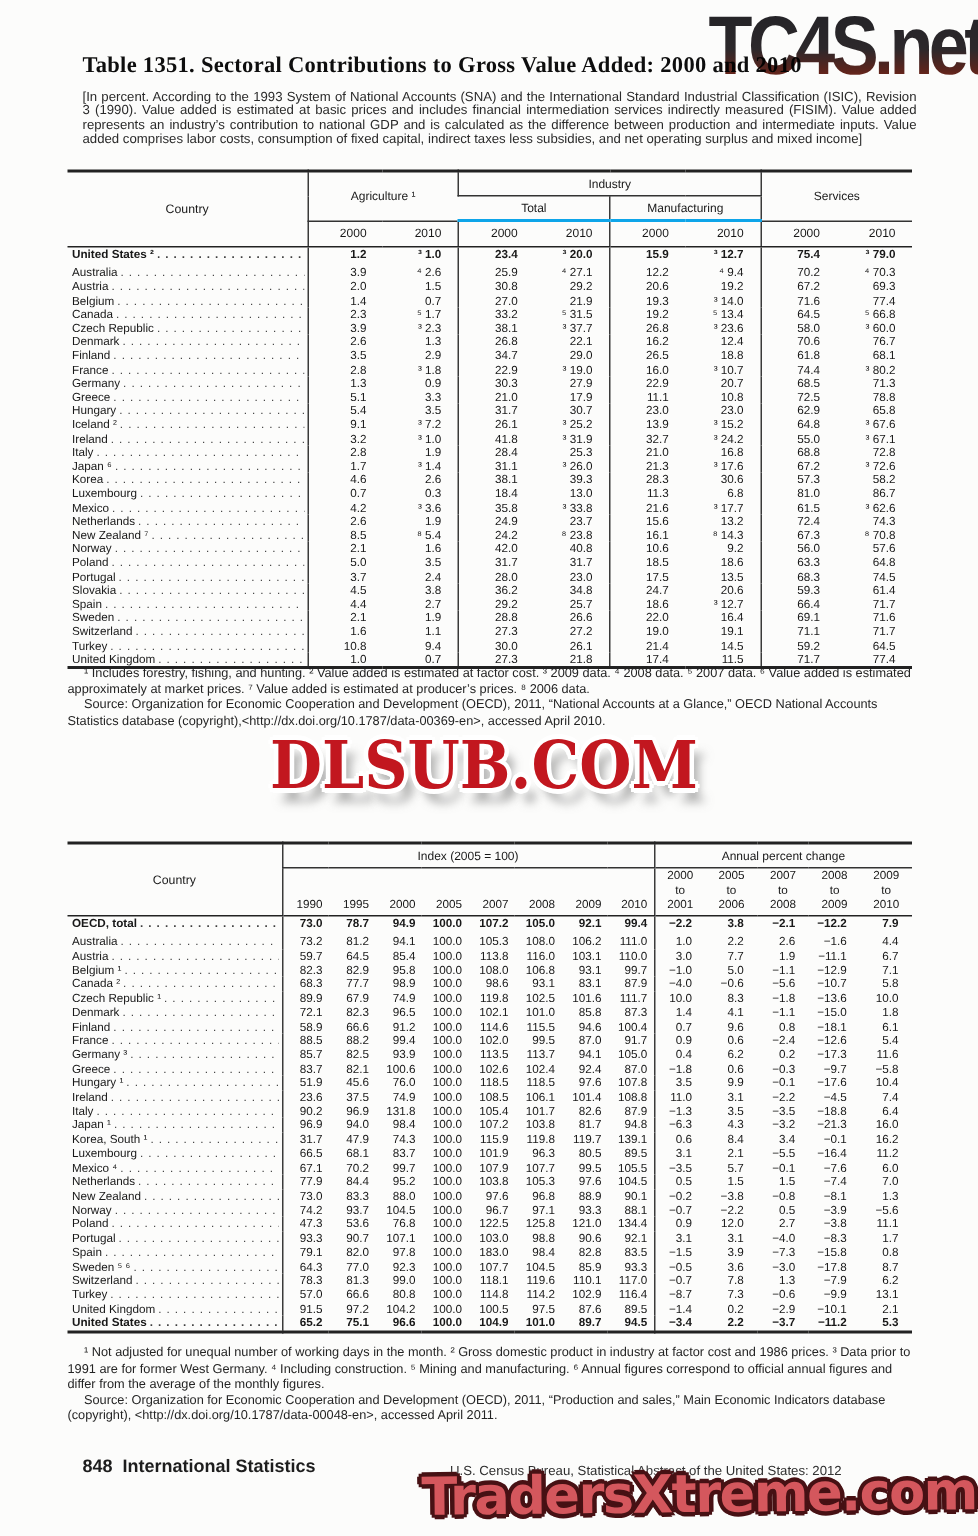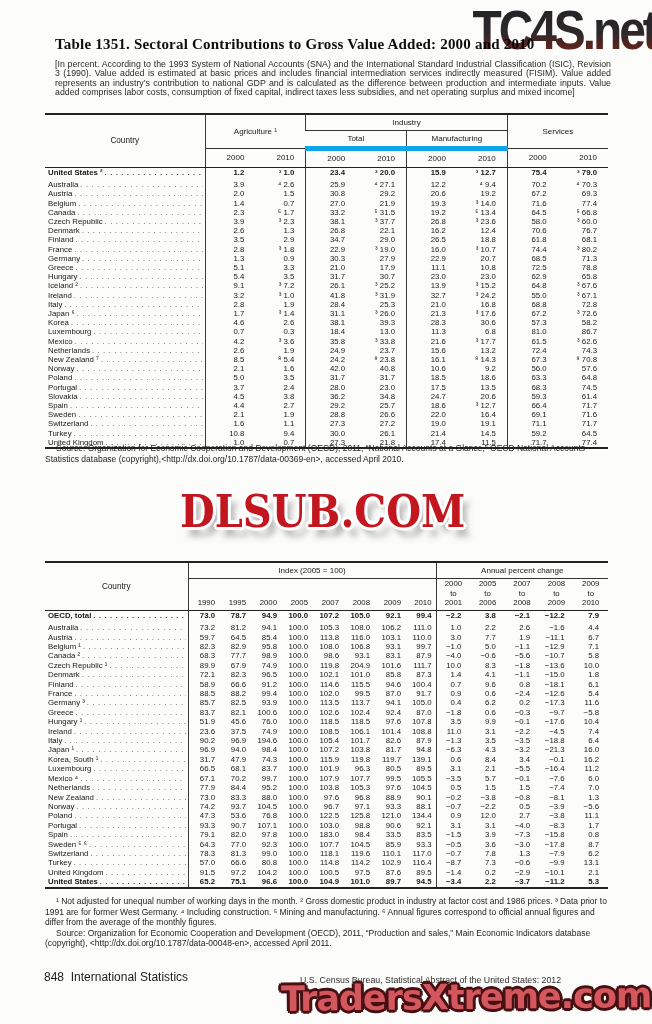--- a/index.html
+++ b/index.html
@@ -20,21 +20,21 @@
   td{font-size:7.8px;}
   #t1351 td{line-height:9.2px;}
   #t1352 td{line-height:9.4px;}
   td.num,th.num{text-align:right;}
   #t1351 td.num,#t1351 th.num{padding-right:11px;}
   #t1352 td.num,#t1352 th.num{padding-right:4px;}
   #t1352 td.chgc{padding-right:9px;}
   .vl{border-left:1px solid #3a3a3a;}
   th.grp{height:15px;}
   th.ind{border-bottom:1px solid #333;}
-  tr.subrow th{border-bottom:5px solid #0ea5e9;}
+  tr.subrow th{border-bottom:2px solid #0ea5e9;}
   th.rs2{border-bottom:1px solid #333;}
   tr.years th{border-bottom:1.6px solid #222;height:16px;}
   th.country-h{border-bottom:1.6px solid #222;font-size:8.2px;}
   #t1352 th.country-h{border-bottom:1.6px solid #222;}
   tr.chghead th{border-bottom:1.6px solid #222;font-size:7.8px;line-height:9.6px;
                 vertical-align:bottom;padding-bottom:2px;}
   tr.b td{font-weight:bold;}
   tr.gap td{padding-top:3px;}
   td.country{overflow:hidden;}
   .cwrap{display:flex;align-items:flex-start;padding-left:3px;}
@@ -596,20 +596,21 @@
             <td class="num vl">17.4</td>
             <td class="num">11.5</td>
             <td class="num vl">71.7</td>
             <td class="num">77.4</td>
           </tr>
         </tbody>
     </table>
   </div>
 
   <div class="abs fnblock" style="left:45px;top:443px;width:566px;">
+    <p>¹ Includes forestry, fishing, and hunting. ² Value added is estimated at factor cost. ³ 2009 data. ⁴ 2008 data. ⁵ 2007 data. ⁶ Value added is estimated approximately at market prices. ⁷ Value added is estimated at producer’s prices. ⁸ 2006 data.</p>
     <p>Source: Organization for Economic Cooperation and Development (OECD), 2011, “National Accounts at a Glance,” OECD National Accounts Statistics database (copyright),&lt;http://dx.doi.org/10.1787/data-00369-en&gt;, accessed April 2010.</p>
   </div>
 
 
   <div class="abs" style="left:45px;top:561px;">
     <table id="t1352">
       <colgroup>
         <col style="width:143px;">
         <col style="width:31px;">
           <col style="width:31px;">
@@ -758,21 +759,21 @@
               <div class="cwrap">
                 <span class="cname">Czech Republic ¹</span>
                 <span class="lead">. . . . . . . . . . . . . . . . . . . . . . . . . . . . . . . . . . . . . . . . . . . . . . . . . . . . . . . . . . . . . . . . . . . . . . </span>
               </div>
             </td>
             <td class="num vl">89.9</td>
             <td class="num">67.9</td>
             <td class="num">74.9</td>
             <td class="num">100.0</td>
             <td class="num">119.8</td>
-            <td class="num">204.9</td>
+            <td class="num">102.5</td>
             <td class="num">101.6</td>
             <td class="num">111.7</td>
             <td class="num vl chgc">10.0</td>
             <td class="num chgc">8.3</td>
             <td class="num chgc">−1.8</td>
             <td class="num chgc">−13.6</td>
             <td class="num chgc">10.0</td>
           </tr>
           <tr>
             <td class="country">
@@ -923,21 +924,21 @@
           </tr>
           <tr>
             <td class="country">
               <div class="cwrap">
                 <span class="cname">Italy</span>
                 <span class="lead">. . . . . . . . . . . . . . . . . . . . . . . . . . . . . . . . . . . . . . . . . . . . . . . . . . . . . . . . . . . . . . . . . . . . . . </span>
               </div>
             </td>
             <td class="num vl">90.2</td>
             <td class="num">96.9</td>
-            <td class="num">194.6</td>
+            <td class="num">131.8</td>
             <td class="num">100.0</td>
             <td class="num">105.4</td>
             <td class="num">101.7</td>
             <td class="num">82.6</td>
             <td class="num">87.9</td>
             <td class="num vl chgc">−1.3</td>
             <td class="num chgc">3.5</td>
             <td class="num chgc">−3.5</td>
             <td class="num chgc">−18.8</td>
             <td class="num chgc">6.4</td>
@@ -1137,21 +1138,21 @@
                 <span class="cname">Spain</span>
                 <span class="lead">. . . . . . . . . . . . . . . . . . . . . . . . . . . . . . . . . . . . . . . . . . . . . . . . . . . . . . . . . . . . . . . . . . . . . . </span>
               </div>
             </td>
             <td class="num vl">79.1</td>
             <td class="num">82.0</td>
             <td class="num">97.8</td>
             <td class="num">100.0</td>
             <td class="num">183.0</td>
             <td class="num">98.4</td>
-            <td class="num">33.5</td>
+            <td class="num">82.8</td>
             <td class="num">83.5</td>
             <td class="num vl chgc">−1.5</td>
             <td class="num chgc">3.9</td>
             <td class="num chgc">−7.3</td>
             <td class="num chgc">−15.8</td>
             <td class="num chgc">0.8</td>
           </tr>
           <tr>
             <td class="country">
               <div class="cwrap">
@@ -1259,19 +1260,19 @@
           </tr>
         </tbody>
     </table>
   </div>
 
   <div class="abs fnblock" style="left:45px;top:896px;width:566px;">
     <p>¹ Not adjusted for unequal number of working days in the month. ² Gross domestic product in industry at factor cost and 1986 prices. ³ Data prior to 1991 are for former West Germany. ⁴ Including construction. ⁵ Mining and manufacturing. ⁶ Annual figures correspond to official annual figures and differ from the average of the monthly figures.</p>
     <p>Source: Organization for Economic Cooperation and Development (OECD), 2011, “Production and sales,” Main Economic Indicators database (copyright), &lt;http://dx.doi.org/10.1787/data-00048-en&gt;, accessed April 2011.</p>
   </div>
 
-  <div class="abs" id="footer-left" style="left:44px;top:970px;">
+  <div class="abs" id="footer-left" style="left:55px;top:970px;font-weight:bold;">
     <span>848</span>&nbsp;
     <span>International Statistics</span>
   </div>
   <div class="abs" id="footer-right" style="left:300px;top:975px;">U.S. Census Bureau, Statistical Abstract of the United States: 2012</div>
 
 </div>
 
 </body></html>

